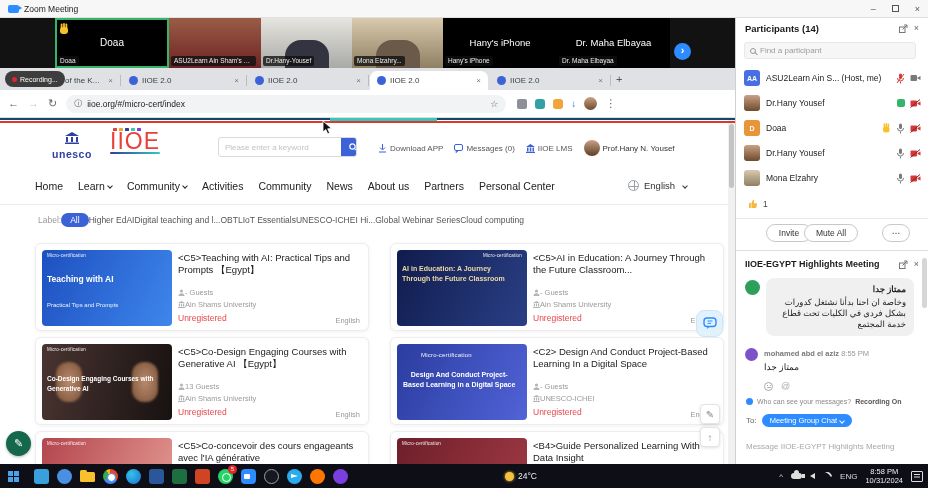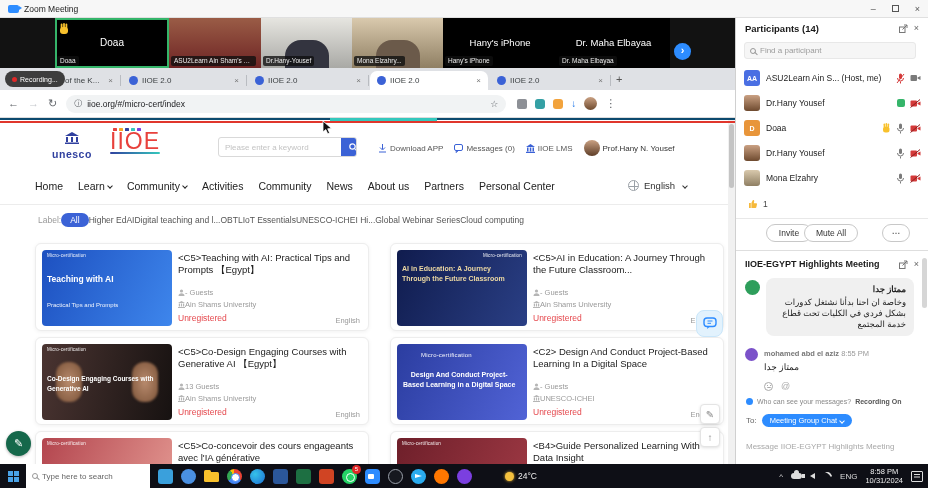--- a/index.html
+++ b/index.html
@@ -709,24 +709,20 @@
 
   <div class="abs taskbar">
     <div class="tstart">
       <span class="winlogo">
           <i></i>
           <i></i>
           <i></i>
           <i></i>
         </span>
     </div>
-    <div class="tsearch">
-      <span class="mag"></span>
-      <input type="text" placeholder="Type here to search" style="">
-    </div>
     <div class="tapps">
       <span class="tapp" style="background:#3aa0dc"></span>
       <span class="tapp" style="background:#4a90e2;border-radius:50%"></span>
       <span class="tapp folderic"></span>
       <span class="tapp chromeic"></span>
       <span class="tapp edgeic"></span>
       <span class="tapp" style="background:#2b579a"></span>
       <span class="tapp" style="background:#1d6f42"></span>
       <span class="tapp" style="background:#d04423"></span>
       <span class="tapp waic">

